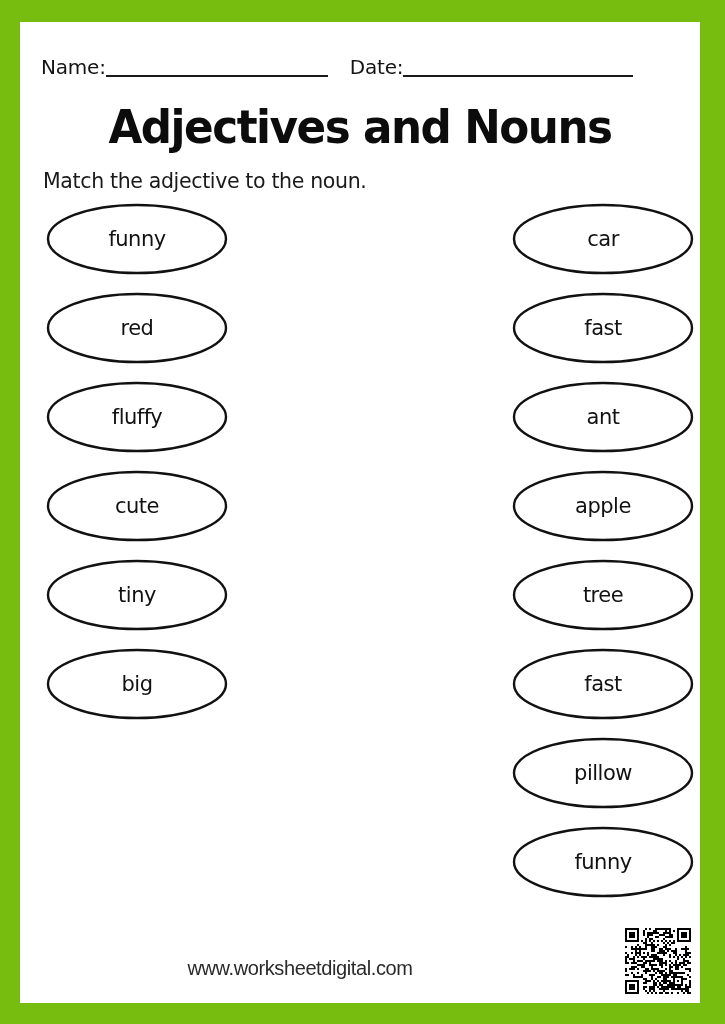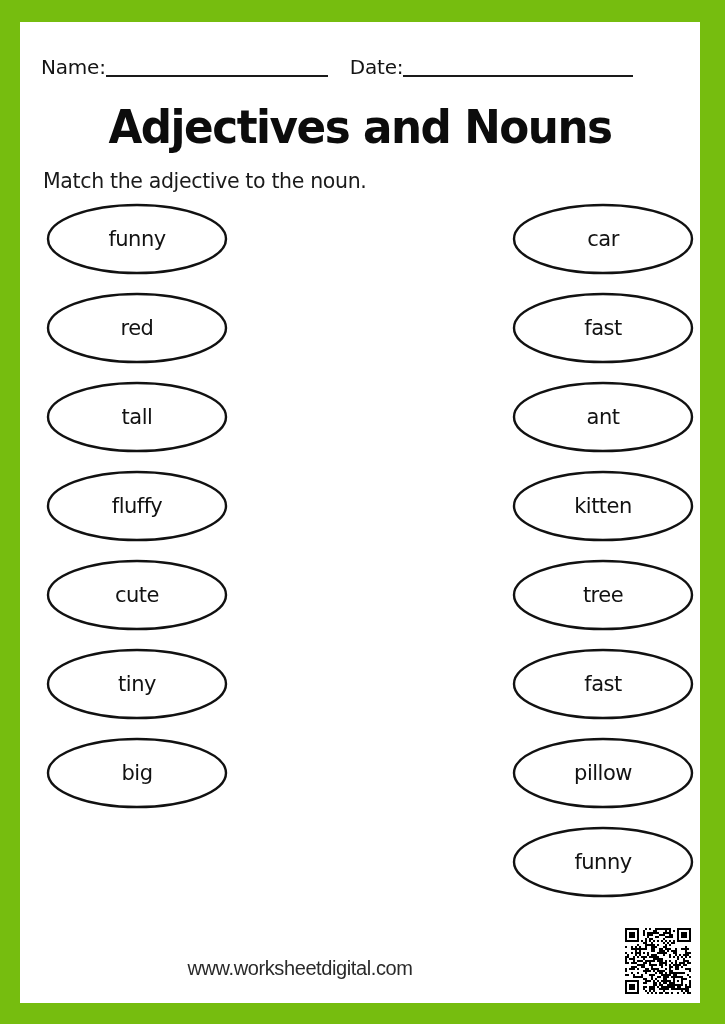--- a/index.html
+++ b/index.html
@@ -191,26 +191,20 @@
           <div class="oval">
             <svg viewBox="0 0 182 72">
               <ellipse cx="91" cy="36" rx="89" ry="34" fill="#ffffff" stroke="#111111" stroke-width="2.4"></ellipse>
             </svg>
             <span class="oval-label">red</span>
           </div>
           <div class="oval">
             <svg viewBox="0 0 182 72">
               <ellipse cx="91" cy="36" rx="89" ry="34" fill="#ffffff" stroke="#111111" stroke-width="2.4"></ellipse>
             </svg>
-            <span class="oval-label">tall</span>
-          </div>
-          <div class="oval">
-            <svg viewBox="0 0 182 72">
-              <ellipse cx="91" cy="36" rx="89" ry="34" fill="#ffffff" stroke="#111111" stroke-width="2.4"></ellipse>
-            </svg>
             <span class="oval-label">fluffy</span>
           </div>
           <div class="oval">
             <svg viewBox="0 0 182 72">
               <ellipse cx="91" cy="36" rx="89" ry="34" fill="#ffffff" stroke="#111111" stroke-width="2.4"></ellipse>
             </svg>
             <span class="oval-label">cute</span>
           </div>
           <div class="oval">
             <svg viewBox="0 0 182 72">
@@ -241,21 +235,21 @@
           <div class="oval">
             <svg viewBox="0 0 182 72">
               <ellipse cx="91" cy="36" rx="89" ry="34" fill="#ffffff" stroke="#111111" stroke-width="2.4"></ellipse>
             </svg>
             <span class="oval-label">ant</span>
           </div>
           <div class="oval">
             <svg viewBox="0 0 182 72">
               <ellipse cx="91" cy="36" rx="89" ry="34" fill="#ffffff" stroke="#111111" stroke-width="2.4"></ellipse>
             </svg>
-            <span class="oval-label">kitten</span>
+            <span class="oval-label">apple</span>
           </div>
           <div class="oval">
             <svg viewBox="0 0 182 72">
               <ellipse cx="91" cy="36" rx="89" ry="34" fill="#ffffff" stroke="#111111" stroke-width="2.4"></ellipse>
             </svg>
             <span class="oval-label">tree</span>
           </div>
           <div class="oval">
             <svg viewBox="0 0 182 72">
               <ellipse cx="91" cy="36" rx="89" ry="34" fill="#ffffff" stroke="#111111" stroke-width="2.4"></ellipse>

